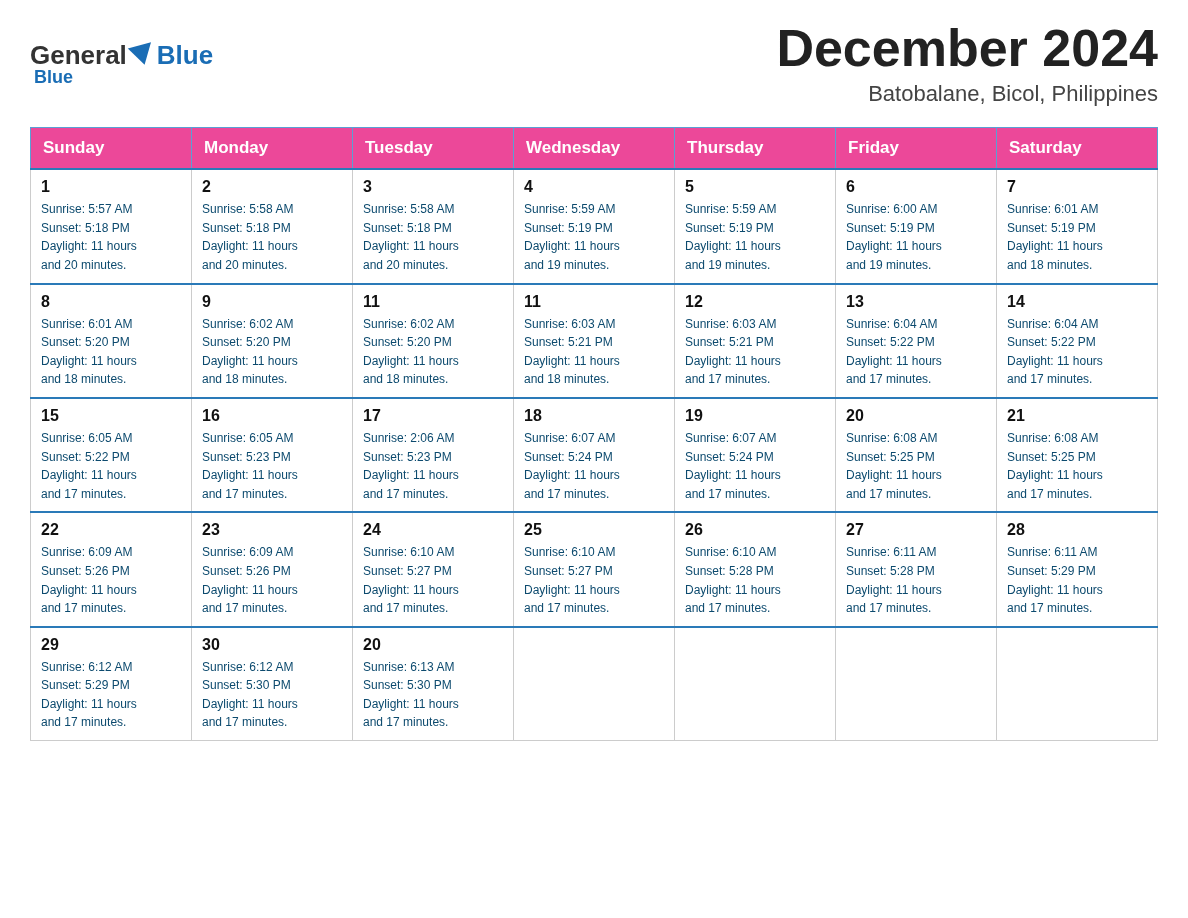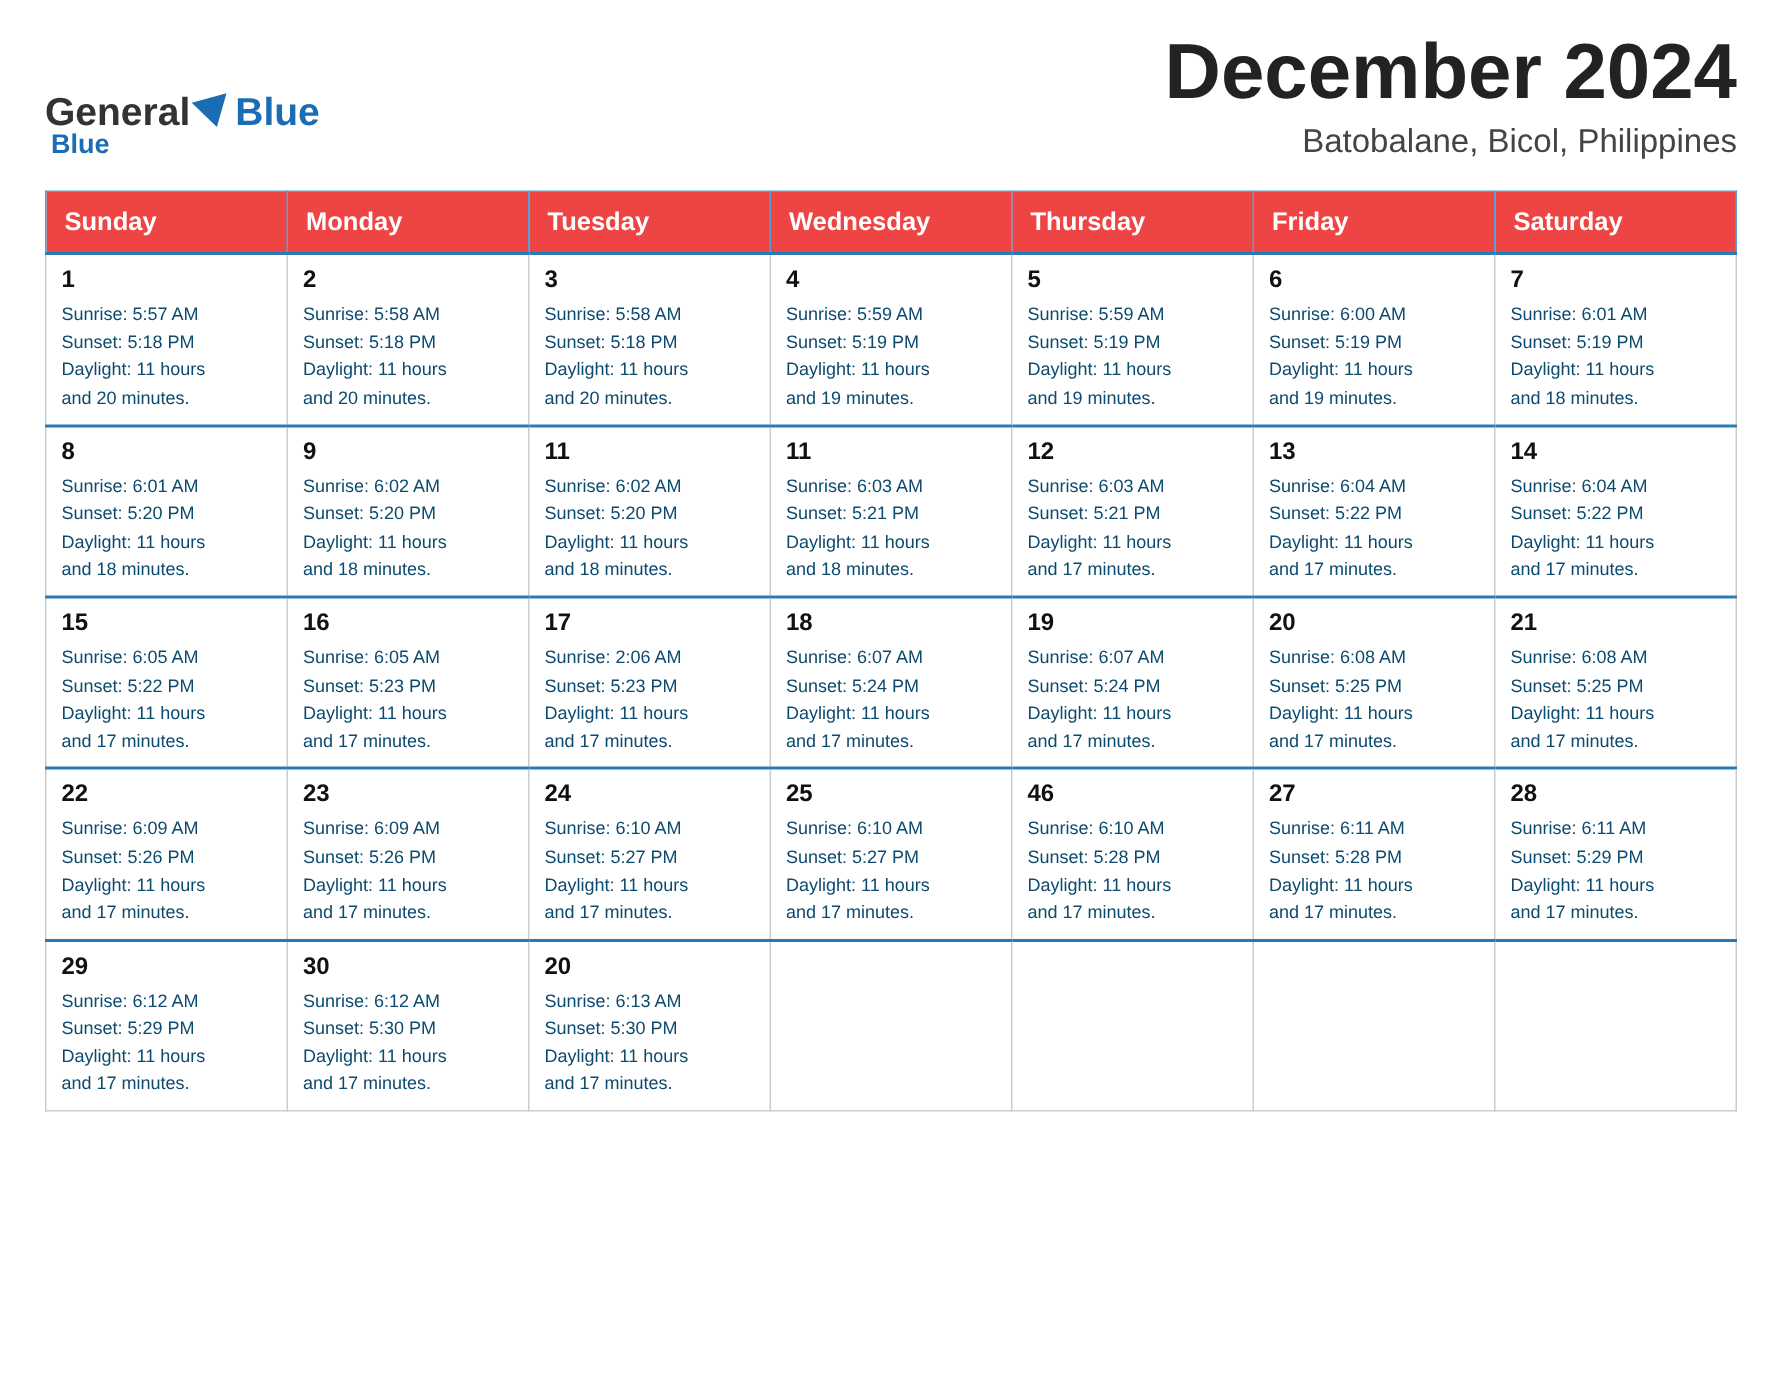--- a/index.html
+++ b/index.html
@@ -6,21 +6,21 @@
     body {
       font-family: Arial, sans-serif;
       background: #fff;
       width: 1188px;
       min-height: 918px;
       padding: 20px 30px;
     }
     .header {
       display: flex;
       justify-content: space-between;
-      align-items: flex-end;
+      align-items: center;
       margin-bottom: 20px;
     }
     .logo {
       display: flex;
       flex-direction: column;
       align-items: flex-start;
     }
     .logo-text {
       display: flex;
       align-items: center;
@@ -59,21 +59,21 @@
       font-size: 22px;
       color: #444;
       margin-top: 4px;
     }
     .calendar {
       width: 100%;
       border-collapse: collapse;
       border: 1px solid #aaa;
     }
     .calendar th {
-      background-color: #ef4444;
+      background-color: #ec4899;
       color: #fff;
       font-size: 17px;
       font-weight: bold;
       padding: 10px 12px;
       text-align: left;
       border: 1px solid #5a9fd4;
     }
     .calendar td {
       vertical-align: top;
       padding: 8px 10px;
@@ -309,21 +309,21 @@
 and 17 minutes.</div>
         </td>
         <td>
           <span class="day-number">25</span>
           <div class="day-info" style="white-space: pre-line;">Sunrise: 6:10 AM
 Sunset: 5:27 PM
 Daylight: 11 hours
 and 17 minutes.</div>
         </td>
         <td>
-          <span class="day-number">46</span>
+          <span class="day-number">26</span>
           <div class="day-info" style="white-space: pre-line;">Sunrise: 6:10 AM
 Sunset: 5:28 PM
 Daylight: 11 hours
 and 17 minutes.</div>
         </td>
         <td>
           <span class="day-number">27</span>
           <div class="day-info" style="white-space: pre-line;">Sunrise: 6:11 AM
 Sunset: 5:28 PM
 Daylight: 11 hours

